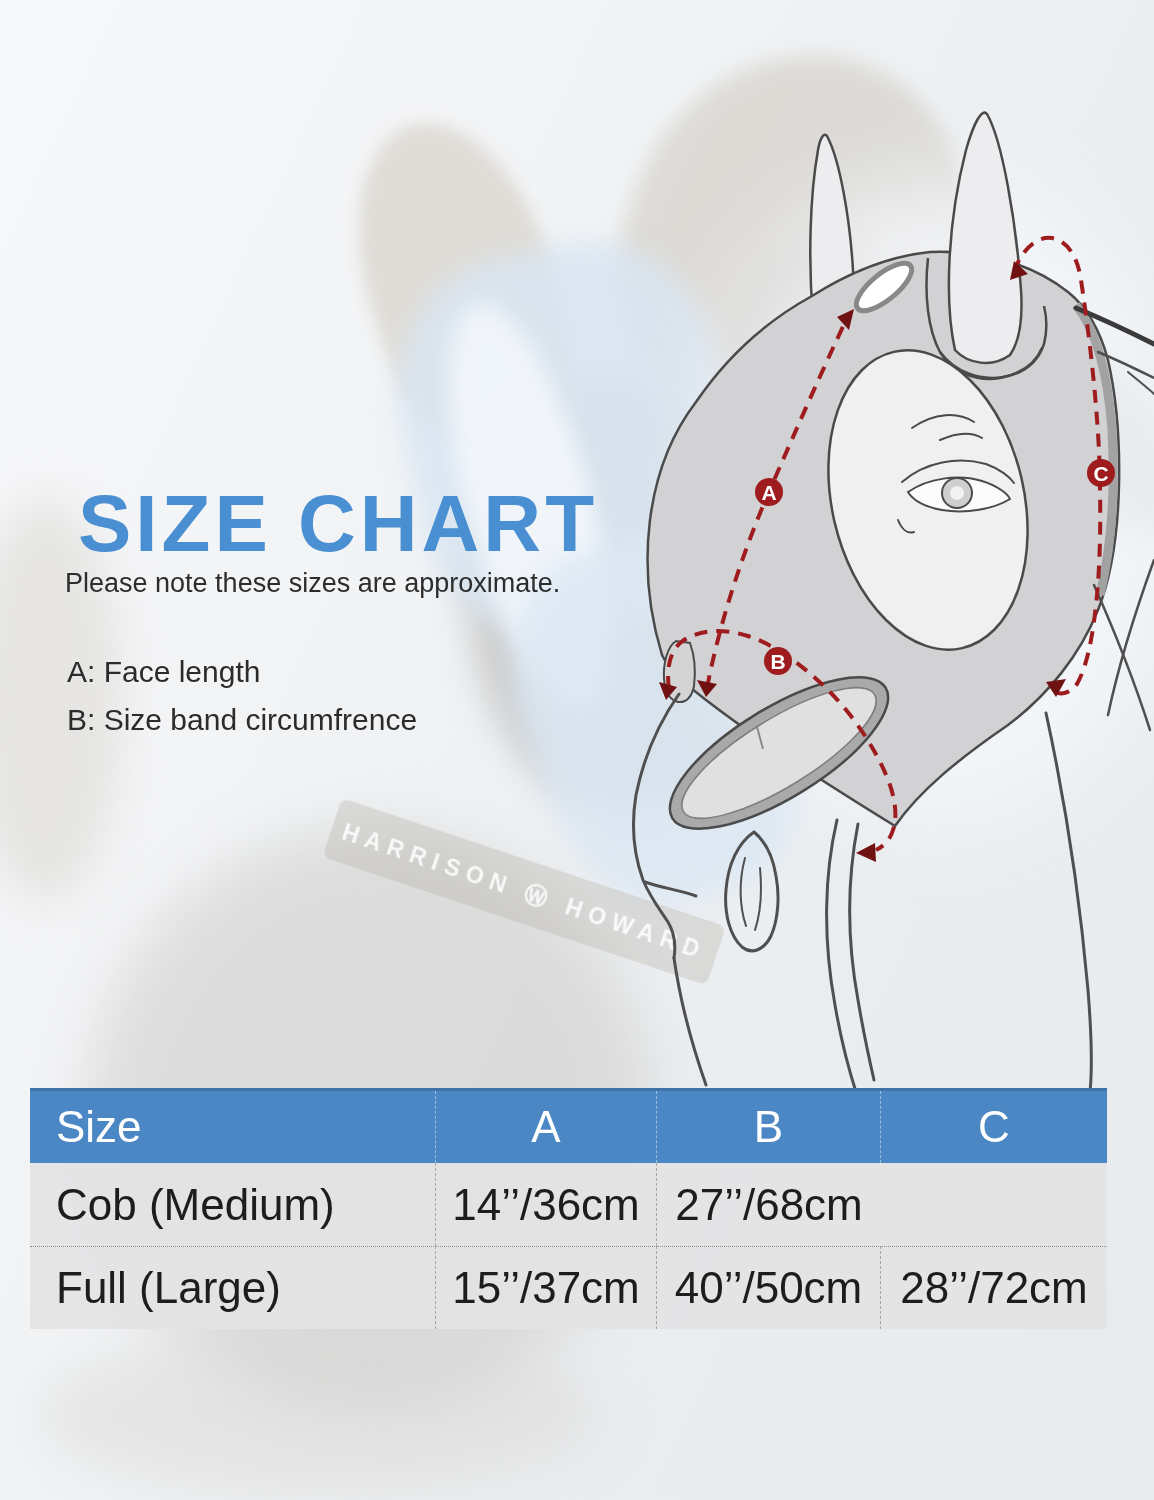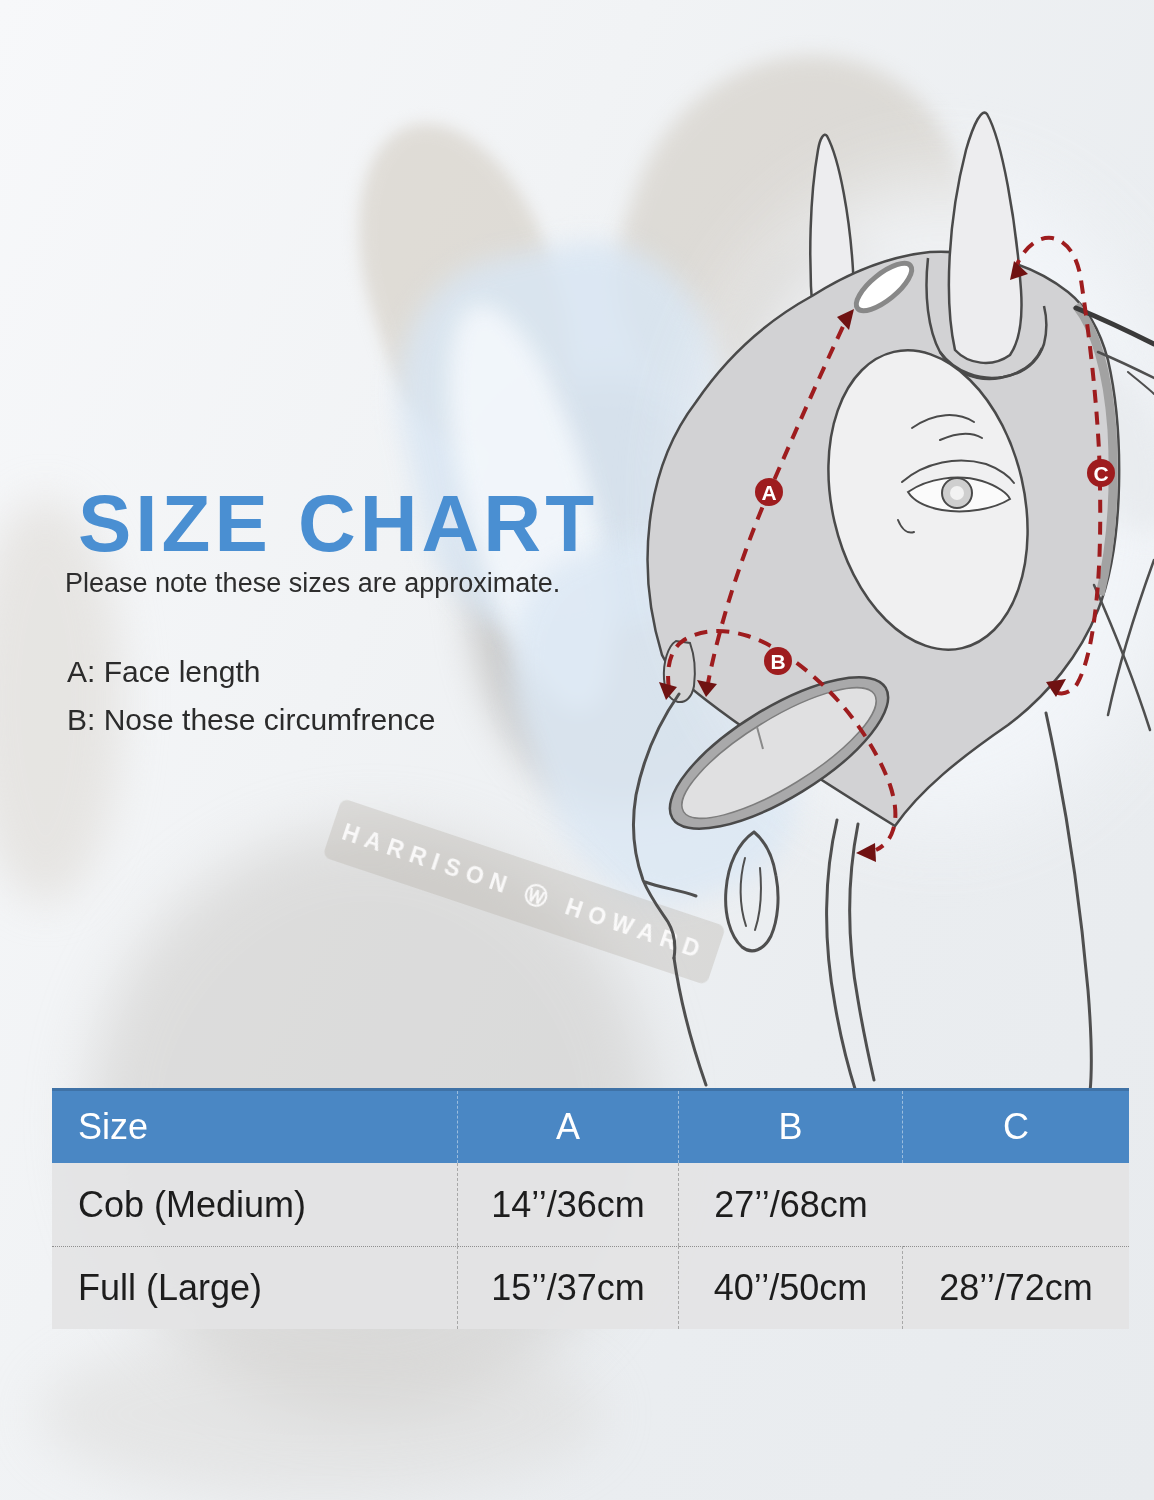--- a/index.html
+++ b/index.html
@@ -41,22 +41,22 @@
     font-size:80px;font-weight:700;letter-spacing:4px;color:#4a8fd2;line-height:1;
   }
   .subtitle{
     position:absolute;left:65px;top:568px;margin:0;
     font-size:27px;color:#2d2d2d;
   }
   .legend{position:absolute;left:67px;top:648px;margin:0;padding:0;list-style:none;}
   .legend li{font-size:30px;color:#2b2b2b;line-height:48px;}
   
   .size-table{
-    position:absolute;left:52px;top:1088px;width:1077px;z-index:4;
-    font-size:36px;color:#1d1d1d;
+    position:absolute;left:30px;top:1088px;width:1077px;z-index:4;
+    font-size:44px;color:#1d1d1d;
   }
   .t-row{display:grid;grid-template-columns:406px 221px 224px 226px;}
   .t-head{
     background:#4a87c4;color:#ffffff;border-top:3px solid #3f72a6;
     height:72px;
   }
   .t-head .cell{border-right:1px dashed rgba(255,255,255,.45);}
   .t-head .cell:last-child{border-right:none;}
   .t-body{background:rgba(227,227,228,.94);height:83px;}
   .t-body .cell{border-right:1px dashed #a8a8a8;}
@@ -163,21 +163,21 @@
       <circle cx="1101" cy="473" r="14" fill="#9e1c1e"></circle>
       <text x="1101" y="481" text-anchor="middle" font-size="21" font-weight="bold" fill="#ffffff" font-family="Liberation Sans, sans-serif">C</text>
     </g>
   </svg>
 
   <div class="copy">
     <h1 class="title">SIZE CHART</h1>
     <p class="subtitle">Please note these sizes are approximate.</p>
     <ul class="legend">
       <li>A: Face length</li>
-      <li>B: Nose these circumfrence</li>
+      <li>B: Size band circumfrence</li>
     </ul>
   </div>
 
   <div class="size-table">
     <div class="t-row t-head">
       <div class="cell first">Size</div>
       <div class="cell">A</div>
       <div class="cell">B</div>
       <div class="cell">C</div>
     </div>

